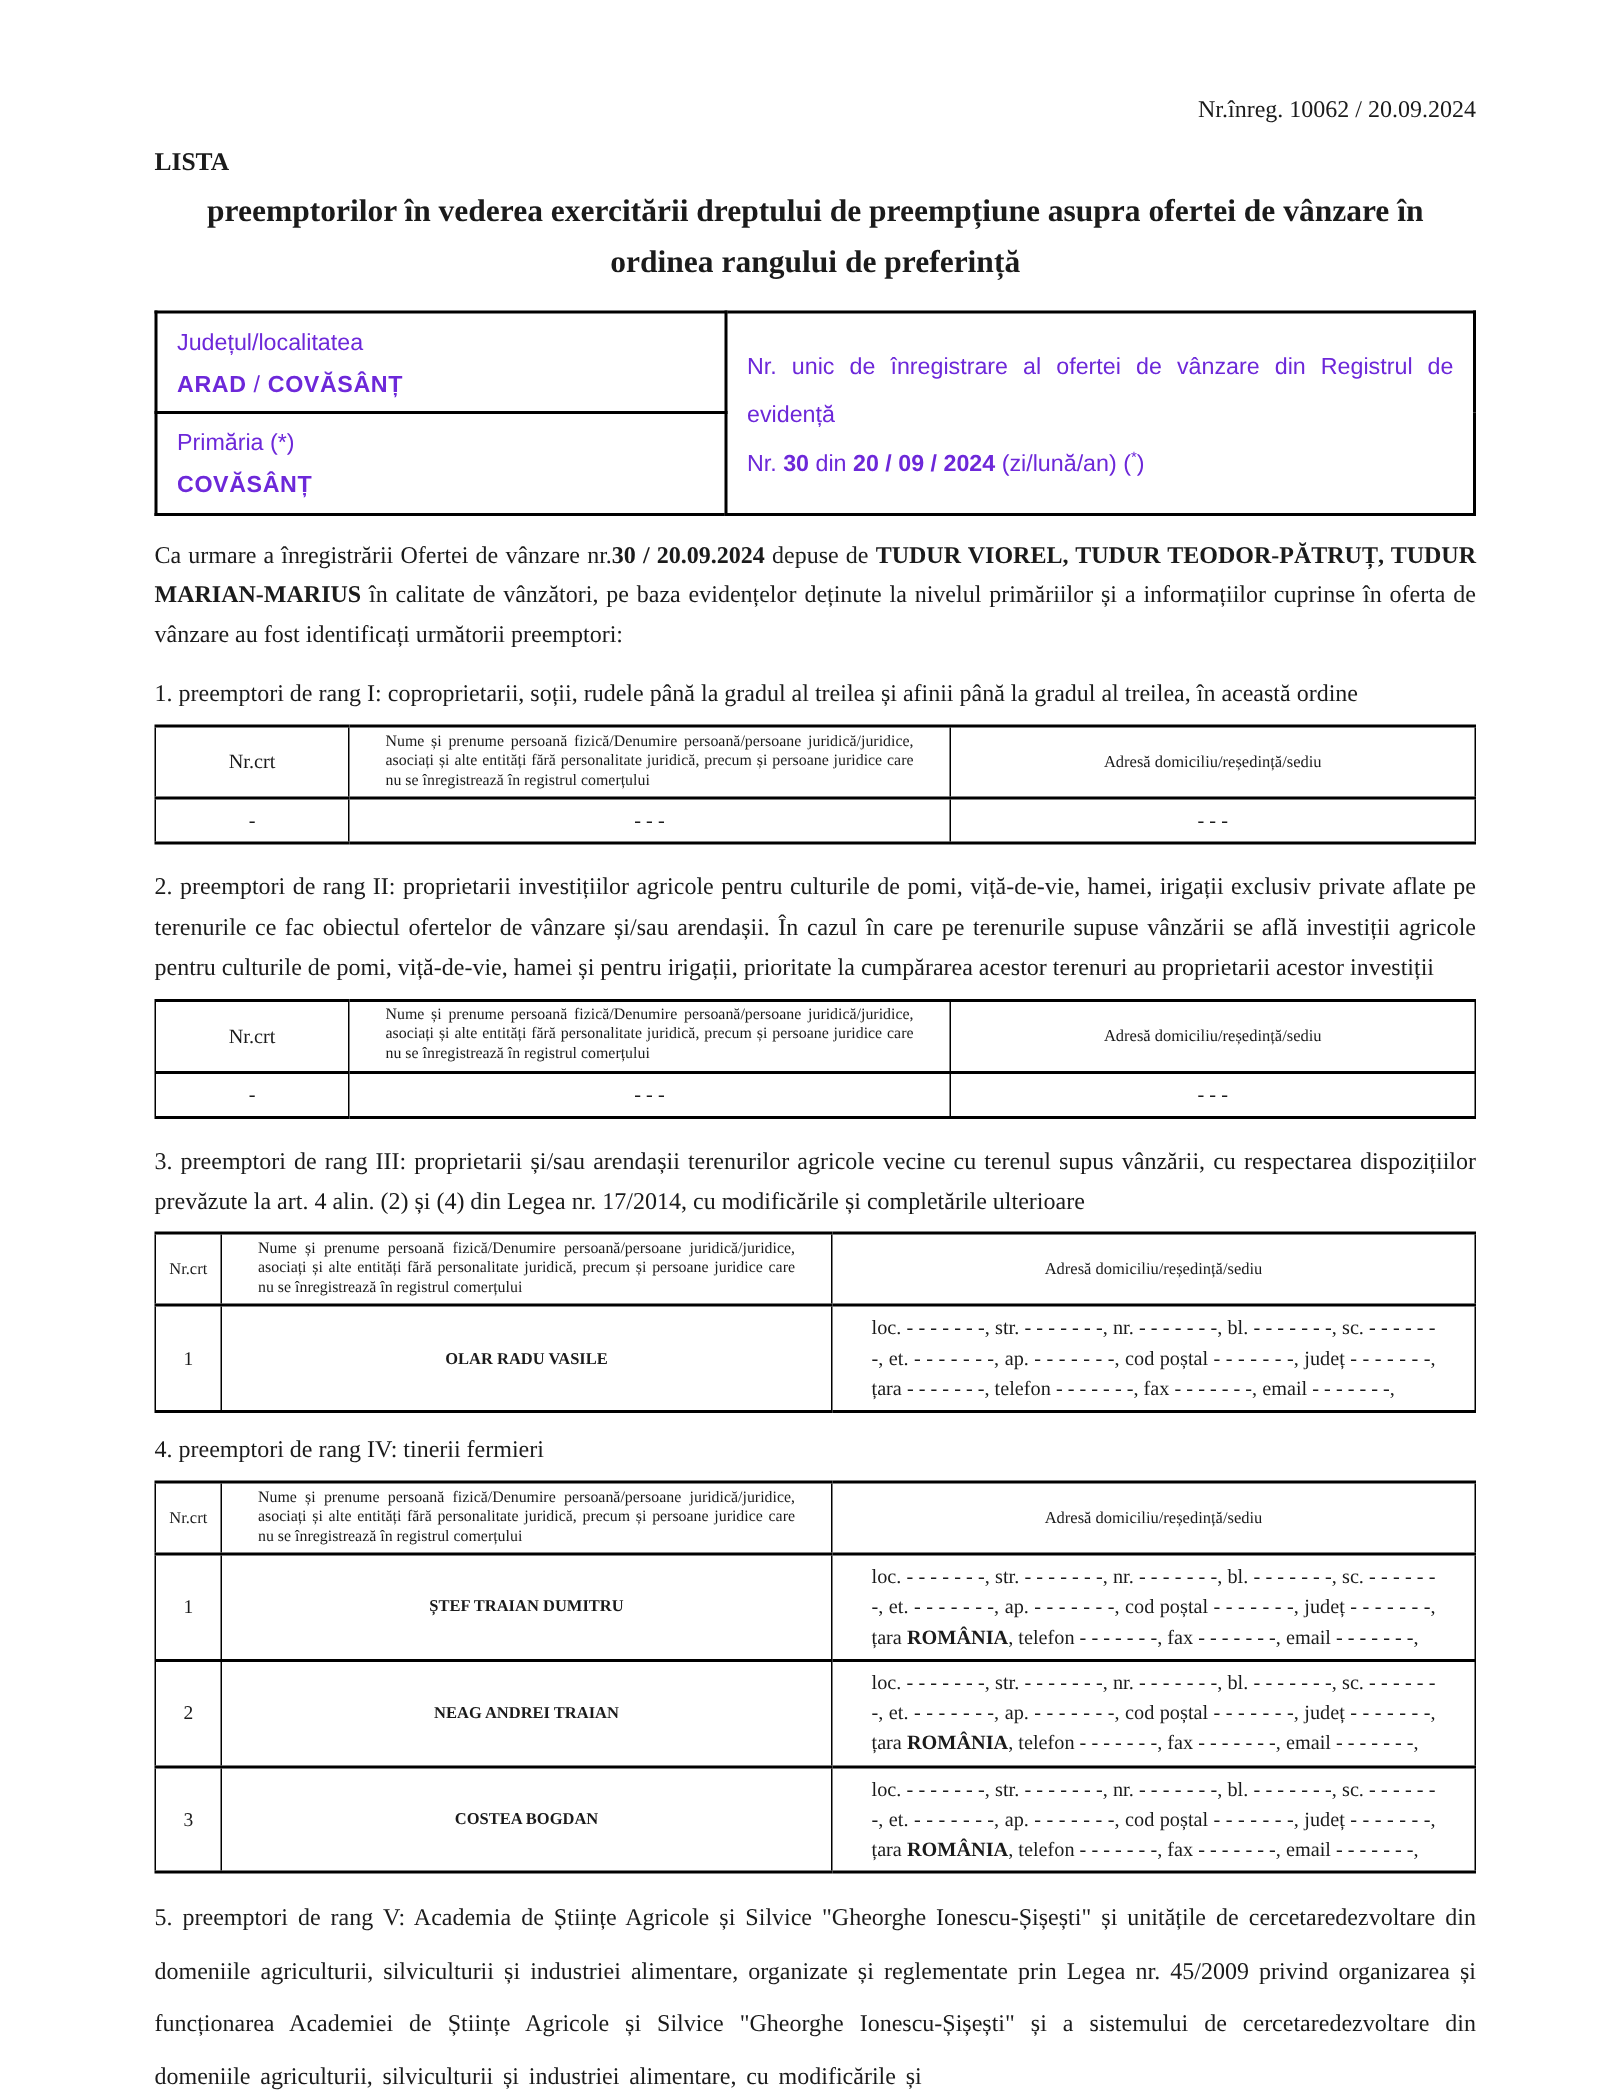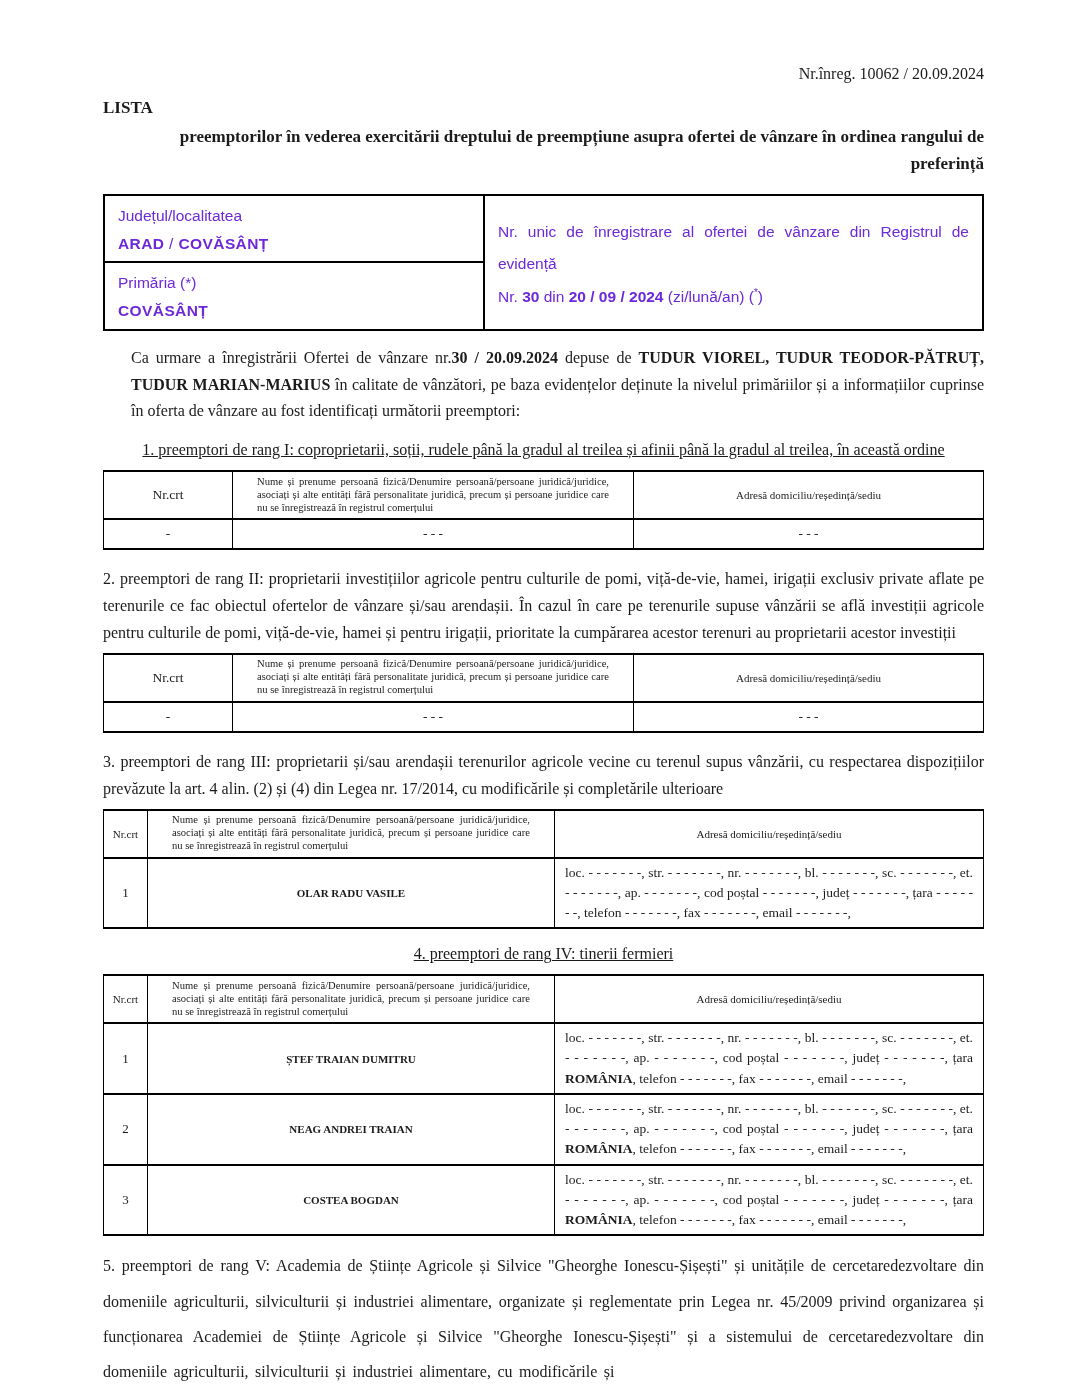--- a/index.html
+++ b/index.html
@@ -5,59 +5,59 @@
   html,body { margin:0; padding:0; background:#ffffff; }
   body { width:1082px; height:1400px; overflow:hidden; color:#1b1b1b; }
   .page {
     box-sizing:border-box; width:1082px; height:1400px;
     padding:40px 98px 0 103px;
     font-family:"Liberation Serif", serif; font-size:16px; color:#1b1b1b;
   }
   .hdr { text-align:right; font-size:16px; line-height:1.2; }
   .reg-hdr { margin-top:24px; }
   .doc-title { margin-top:15px; text-align:left; font-weight:bold; font-size:17px; line-height:1.2; }
-  .doc-subtitle { margin-top:4px; text-align:right; font-weight:bold; font-size:17px; line-height:1.62; }
+  .doc-subtitle { margin-top:4px; text-align:center; font-weight:bold; font-size:21px; line-height:1.62; }
 
   
   .info-table { width:100%; border-collapse:collapse; margin-top:16px;
     font-family:"Liberation Sans", sans-serif; font-size:15.5px; color:#6d28d9; table-layout:fixed; }
   .info-table td { border:2px solid #000; padding:6px 13px; vertical-align:middle; }
   .info-table .cl { width:352px; }
   .cl .lbl { line-height:1.5; margin-top:2px; }
   .cl .val { font-weight:bold; line-height:1.5; margin-top:5px; letter-spacing:0.4px; }
   .cl .val .sep { font-weight:normal; }
   .cr .reg-label { text-align:justify; line-height:2.05; }
   .cr .reg-num { margin-top:5px; line-height:1.5; }
   sup.star { font-size:10px; line-height:0; }
 
   
   .para { margin:16px 0 0; text-align:justify; line-height:1.68; }
-  .intro { margin-top:14px;margin-left:28px; }
-  .single { text-align:center; margin-top:12px;text-decoration:underline; }
+  .intro { margin-top:14px; }
+  .single { text-align:left; margin-top:12px; }
   .s5 { margin-top:12px; line-height:2.2; word-spacing:2.5px; }
 
   
   .rank-table { width:100%; border-collapse:collapse; margin-top:6px; table-layout:fixed; color:#1b1b1b; }
   .rank-table th, .rank-table td {
     border-left:1px solid #000; border-right:1px solid #000;
     border-top:2px solid #000; border-bottom:2px solid #000;
     font-weight:normal; vertical-align:middle; text-align:center;
   }
   .rank-table .h-name { font-size:10.6px; line-height:1.22; text-align:justify; padding:3px 24px; }
   .rank-table .h-addr { font-size:11px; padding:17px 9px; }
   .small .c1 { width:110px; }
   .small .c2 { width:352px; }
   .small .h-nr { font-size:13.5px; padding:3px 9px; }
   .small td { font-size:13.5px; padding:6px 9px; }
   .wide .c1 { width:37px; }
   .wide .c2 { width:358px; }
   .wide .h-nr { font-size:11px; padding:2px 3px; }
   .wide .nr-cell { font-size:13px; padding:2px 6px; }
   .wide .name-cell { font-weight:bold; font-size:11px; padding:2px 10px; }
-  .wide .addr-cell { font-size:13.5px; line-height:1.5; text-align:justify; padding:4px 10px; }
+  .wide .addr-cell { font-size:13.5px; line-height:1.5; text-align:justify; padding:4px 26px; }
 </style>
 </head>
 <body>
 
 <div class="page">
 
   <div class="hdr reg-hdr">Nr.înreg. 10062 / 20.09.2024</div>
   <div class="doc-title">LISTA</div>
   <div class="doc-subtitle">preemptorilor în vederea exercitării dreptului de preempțiune asupra ofertei de vânzare în ordinea rangului de preferință</div>
 

